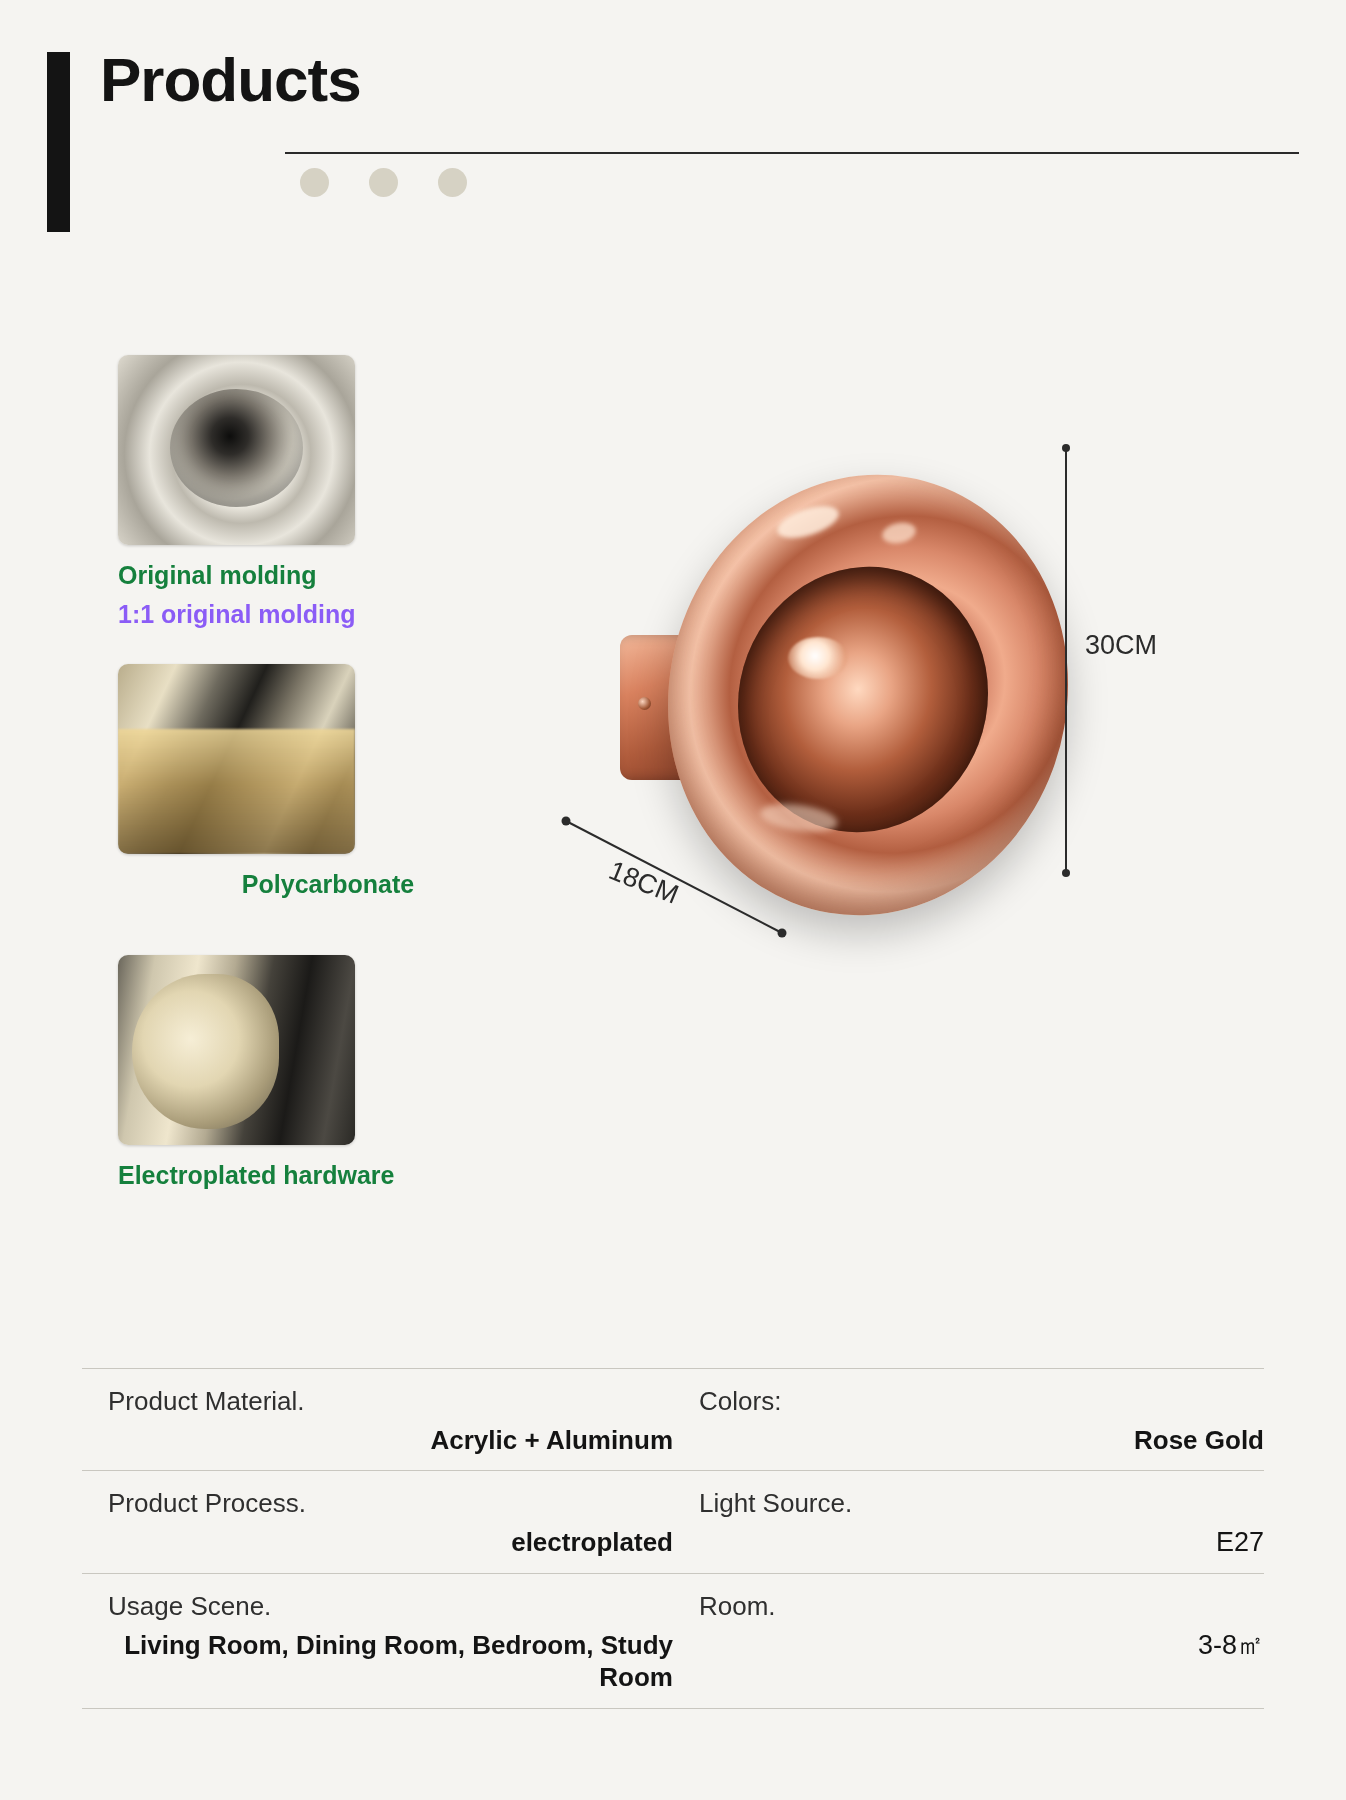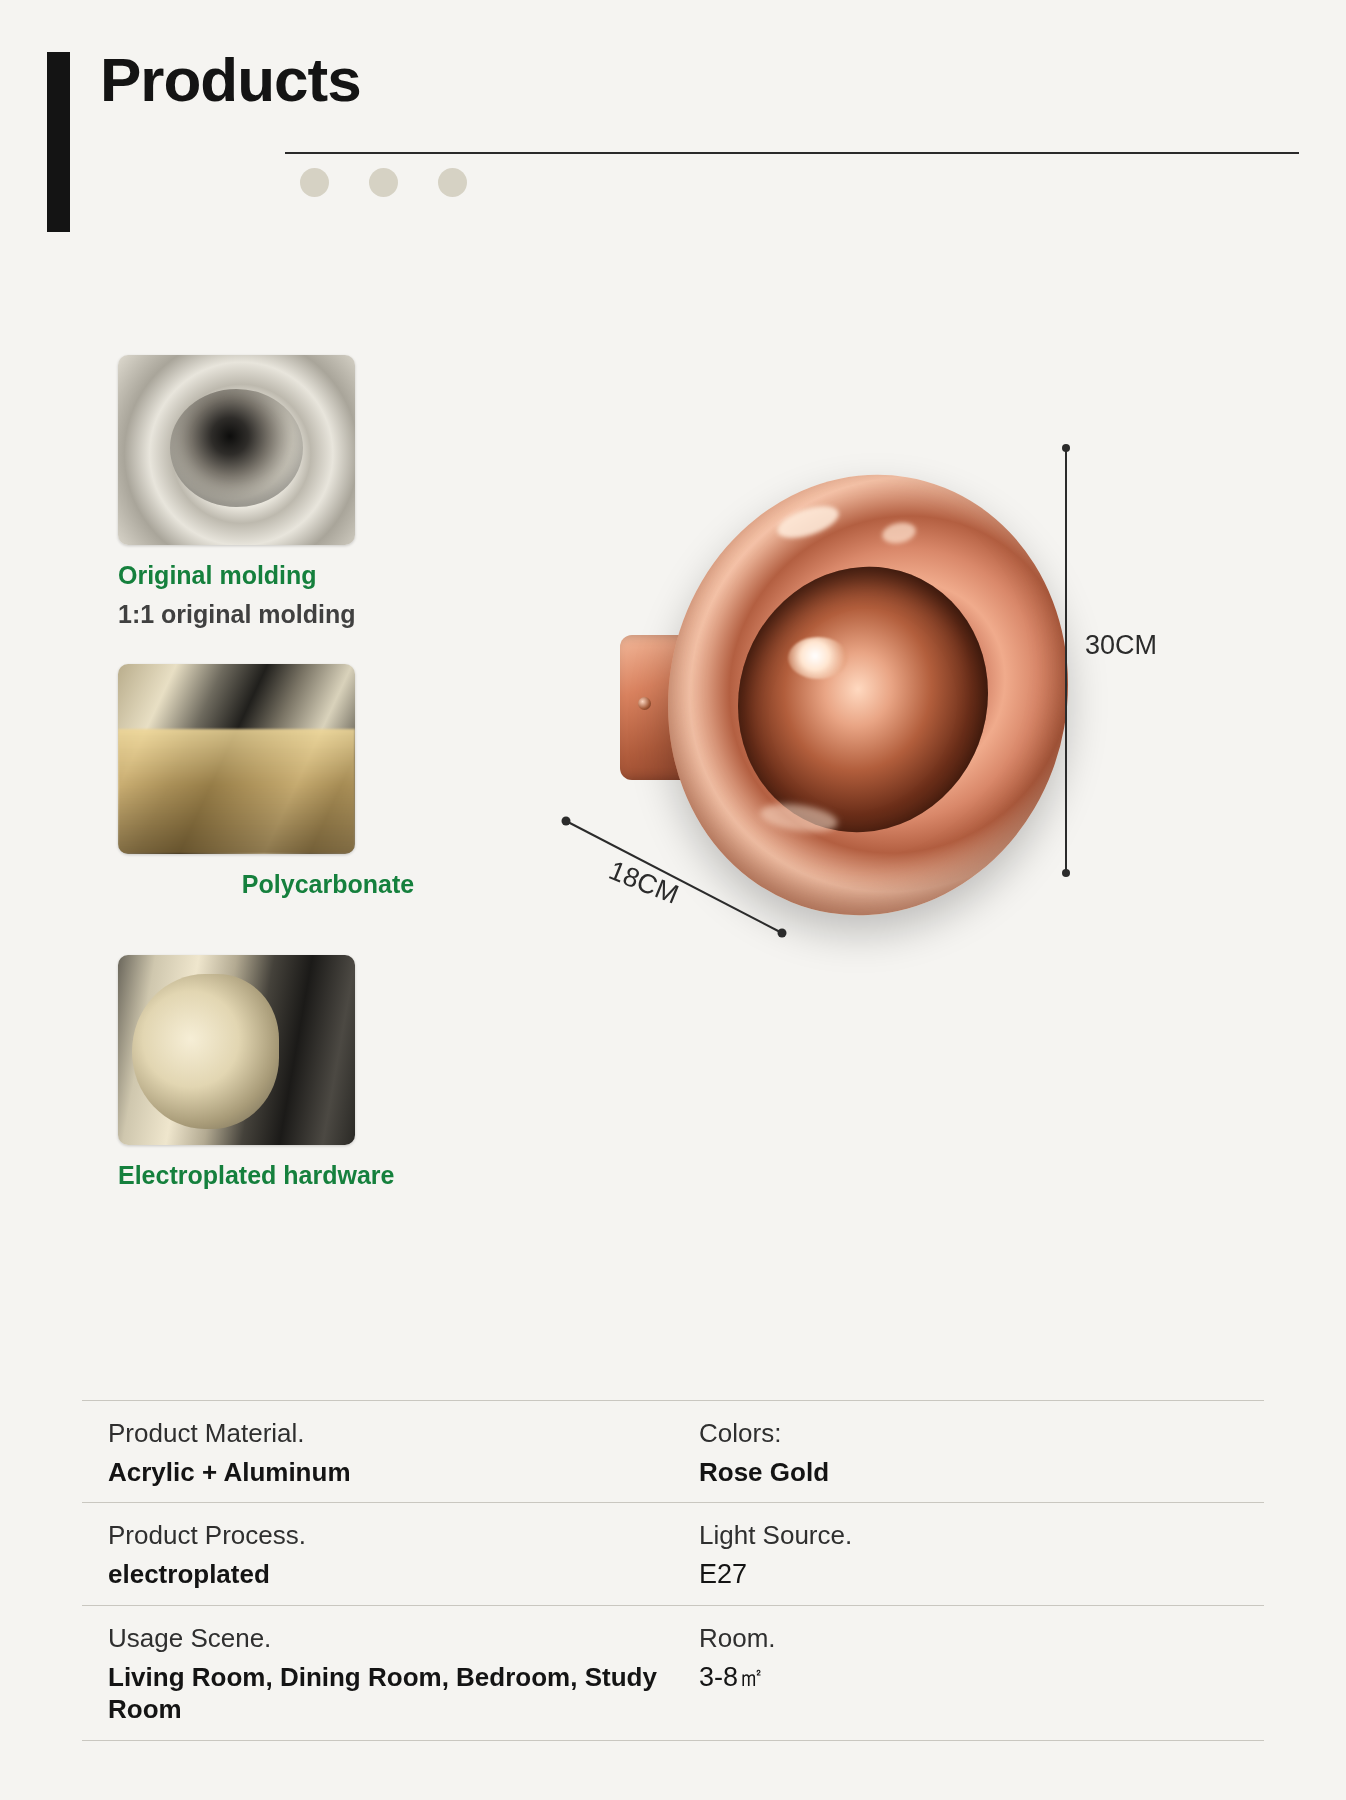--- a/index.html
+++ b/index.html
@@ -131,21 +131,21 @@
     margin: 14px 0 0 0;
     font-size: 25px;
     font-weight: bold;
     color: #15803d;
     line-height: 1.3;
   }
   .feature-sub {
     margin: 6px 0 0 0;
     font-size: 25px;
     font-weight: bold;
-    color: #404040;
+    color: #8b5cf6;
     line-height: 1.3;
   }
 
   
   .hero {
     position: absolute;
     left: 560px;
     top: 430px;
     width: 700px;
     height: 620px;
@@ -286,21 +286,20 @@
     transform: rotate(22deg);
     transform-origin: left top;
   }
 
   
   .specs {
     position: absolute;
     left: 82px;
     top: 1368px;
     width: 1182px;
-    margin-top: 32px;
   }
   .spec-row {
     display: flex;
     border-top: 1px solid #c9c7c0;
     padding: 16px 0 14px 0;
   }
   .spec-row.last {
     border-bottom: 1px solid #c9c7c0;
   }
   .spec-col {
@@ -313,20 +312,21 @@
     color: #2f2f2f;
     margin: 0 0 6px 0;
     line-height: 1.25;
   }
   .spec-value {
     font-size: 26px;
     font-weight: bold;
     color: #141414;
     margin: 0;
     line-height: 1.25;
+    text-align: right;
   }
   .spec-value.normal {
     font-weight: normal;
     font-size: 27px;
   }
 </style>
 </head>
 <body>
 
 <div class="header">

